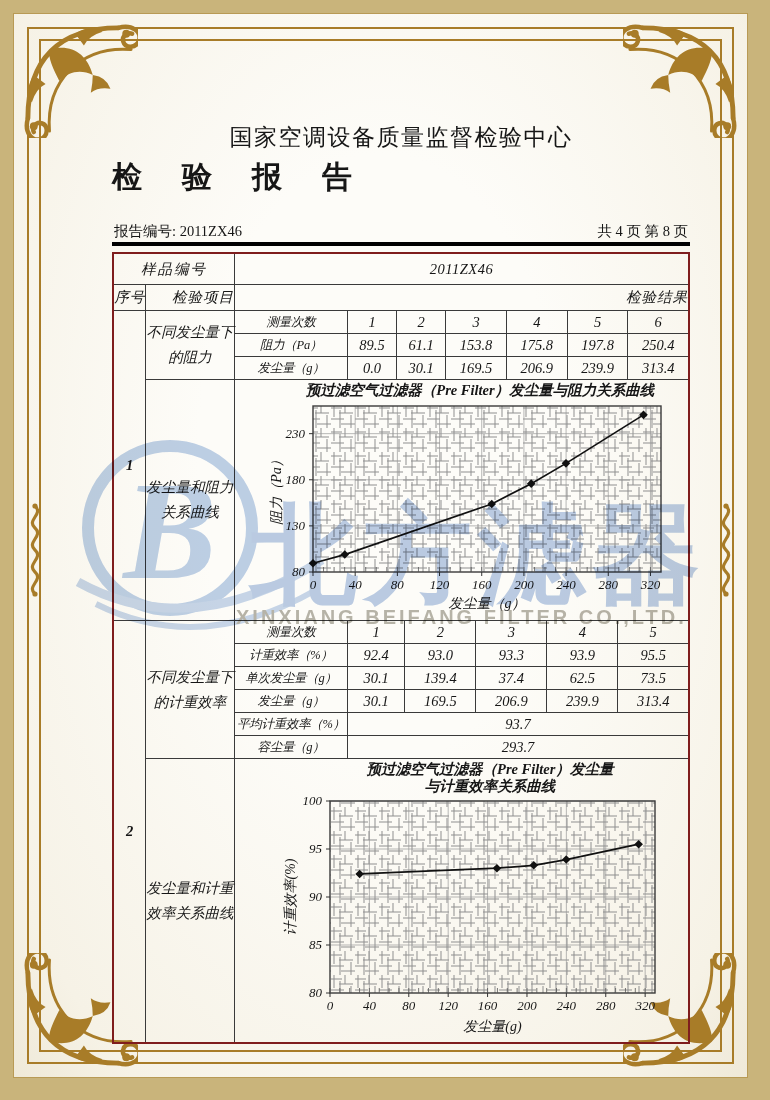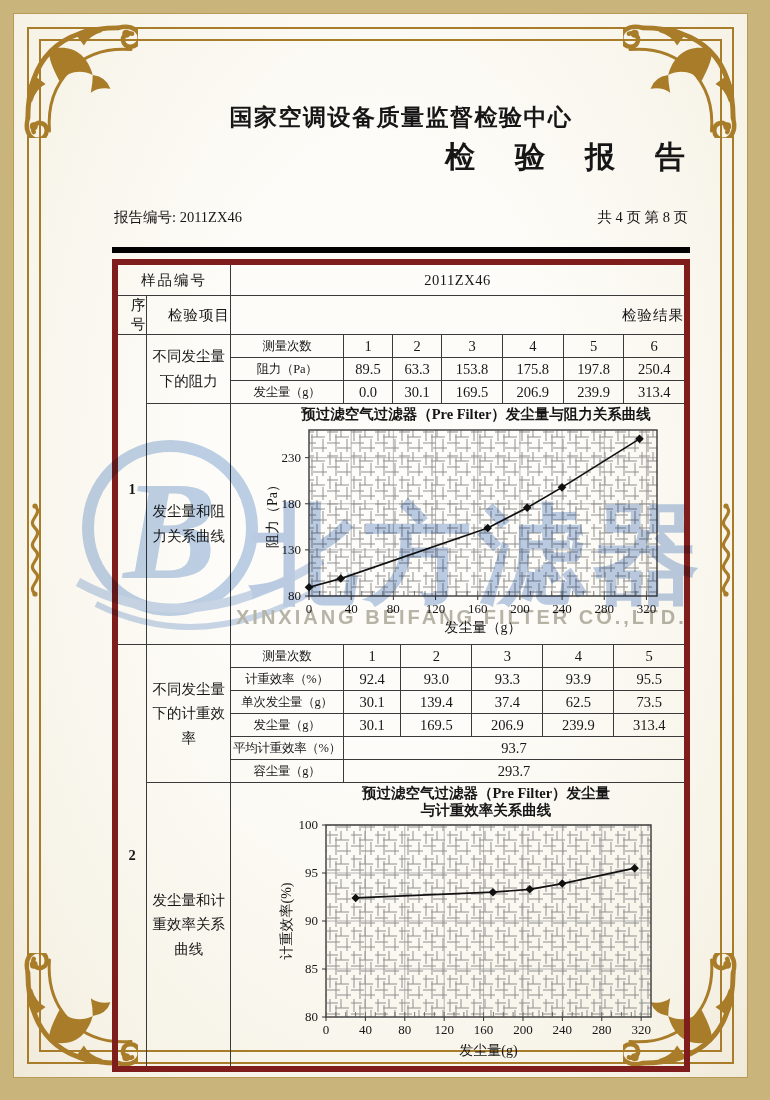--- a/index.html
+++ b/index.html
@@ -21,33 +21,34 @@
   .tl{left:20px;top:20px;}
   .tr{right:29px;top:20px;transform:scaleX(-1);}
   .bl{left:20px;bottom:29px;transform:scaleY(-1);}
   .br{right:29px;bottom:29px;transform:scale(-1,-1);}
   .edge{position:absolute;width:22px;height:96px;z-index:2;pointer-events:none;top:50%;transform:translateY(-50%);}
   .edge-l{left:24px;}
   .edge-r{right:33px;}
 
   .content{position:absolute;left:112px;top:102px;width:578px;z-index:3;}
   .org-title{
-    font-size:23px;font-weight:700;text-align:center;letter-spacing:1.5px;
+    font-size:23px;font-weight:400;text-align:center;letter-spacing:1.5px;
     font-family:"Liberation Sans", sans-serif;
+    margin-top:20px;
   }
   .report-title{
-    font-size:30px;font-weight:700;text-align:right;letter-spacing:5px;margin-top:4px;
+    font-size:30px;font-weight:700;text-align:left;letter-spacing:5px;margin-top:4px;
     font-family:"Liberation Sans", sans-serif;
   }
   .meta{
     display:flex;justify-content:space-between;align-items:flex-end;
-    font-size:14.5px;margin-top:30px;padding:0 2px 20px 2px;
-    border-bottom:6px solid #000000;
-  }
-  table.main{width:100%;border-collapse:collapse;border:6px solid #7f1d1d;margin-top:6px;}
+    font-size:14.5px;margin-top:24px;padding:0 2px 1px 2px;
+    border-bottom:4px solid #000000;
+  }
+  table.main{width:100%;border-collapse:collapse;border:2px solid #7f1d1d;margin-top:6px;font-style:italic;}
   table.main td{border:1.5px solid #3a3a3a;text-align:center;vertical-align:middle;padding:0;font-size:14.5px;background:transparent;}
   .c-seq{width:33px;} .c-item{width:90px;}
   td.hcell{height:30px;letter-spacing:2px;}
   td.vcell{height:30px;text-align:left;padding-left:10px;letter-spacing:.5px;margin-top:44px;}
   tr.hdr td{height:25px;letter-spacing:1px;text-align:right;}
   td.item{padding:2px 4px;line-height:1.7;font-size:14px;margin-left:28px;}
   td.seq{font-weight:600;font-size:15px;}
   td.nopad{padding:0;vertical-align:top;}
   td.chartcell{padding:0;vertical-align:top;}
 
@@ -194,21 +195,21 @@
                   <td>1</td>
                   <td>2</td>
                   <td>3</td>
                   <td>4</td>
                   <td>5</td>
                   <td>6</td>
                 </tr>
                 <tr>
                   <td class="lbl">阻力（Pa）</td>
                   <td>89.5</td>
-                  <td>63.3</td>
+                  <td>61.1</td>
                   <td>153.8</td>
                   <td>175.8</td>
                   <td>197.8</td>
                   <td>250.4</td>
                 </tr>
                 <tr>
                   <td class="lbl">发尘量（g）</td>
                   <td>0.0</td>
                   <td>30.1</td>
                   <td>169.5</td>

